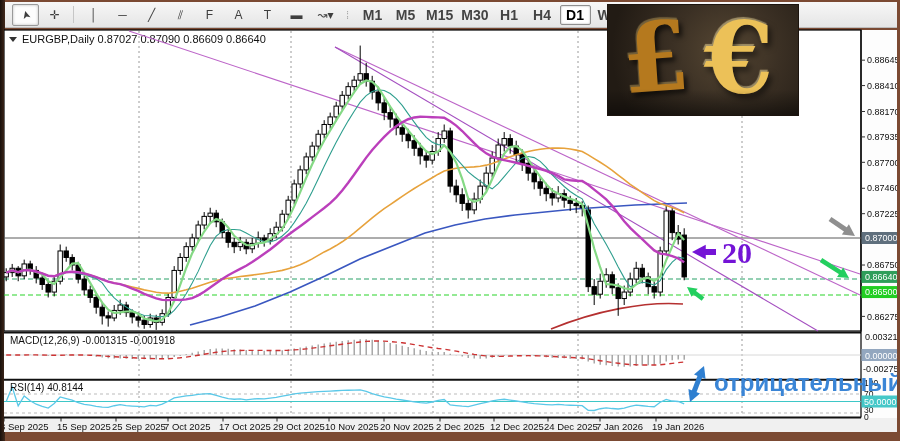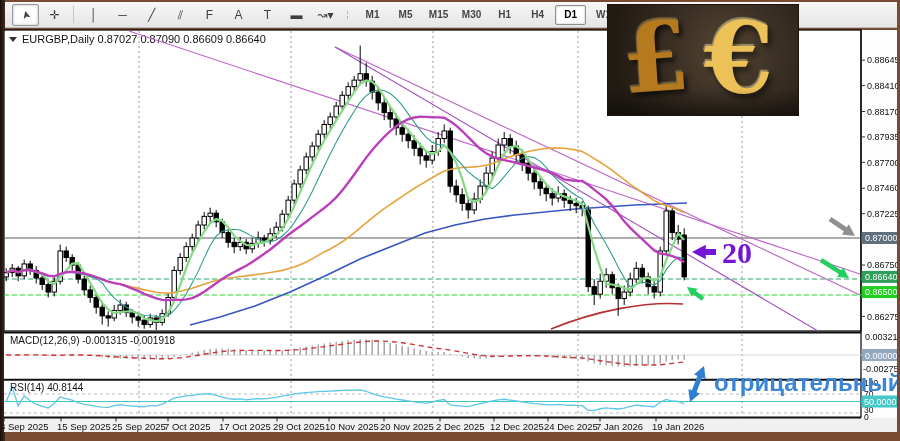--- a/index.html
+++ b/index.html
@@ -9,21 +9,21 @@
              background:linear-gradient(90deg,#180f0a,#42291c);}
   .toolbar{position:absolute;left:5px;top:2px;right:3px;height:26px;
            background:linear-gradient(#f7f7f7,#e5e5e5);border-bottom:1px solid #bdbdbd;
            display:flex;align-items:center;padding-left:6px;box-sizing:border-box;}
   .tool{width:25px;height:20px;line-height:20px;text-align:center;font-size:12px;color:#3e3e3e;
         border:1px solid transparent;border-radius:2px;margin:0 1px;cursor:default;}
   .tool.active{background:#fdfdfd;border-color:#9a9a9a;box-shadow:inset 0 0 3px #bbb;}
   .tool .rot{display:inline-block;transform:rotate(-105deg);font-size:11px;}
   .sep{width:1px;height:17px;border-left:1px solid #c6c6c6;margin:0 4px;}
   .grip{color:#aaa;font-size:11px;margin:0 6px;letter-spacing:1px;}
-  .tf{min-width:25px;height:18px;line-height:18px;text-align:center;font-size:10px;font-weight:700;
+  .tf{min-width:25px;height:18px;line-height:18px;text-align:center;font-size:14px;font-weight:700;
       color:#444;border:1px solid transparent;border-radius:2px;margin:0 1px;padding:0 2px;}
   .tf.active{background:#ffffff;border-color:#8f8f8f;box-shadow:inset 0 0 2px #aaa;color:#000;}
   #chart{position:absolute;left:4px;top:28px;font-family:"Liberation Sans",sans-serif;}
   .badge{position:absolute;left:608px;top:5px;width:190px;height:110px;z-index:40;
          background:radial-gradient(circle at 62% 42%,#564733 0%,#3b3024 40%,#221b14 85%);
          box-shadow:0 0 0 1px #1c140e;}
   .badge .pound{position:absolute;left:14px;top:-4px;font-family:"DejaVu Serif",serif;font-weight:700;
          font-size:96px;color:#b5791e;transform:rotate(-4deg);
          text-shadow:3px 4px 5px rgba(0,0,0,.65),-1px -2px 1px rgba(255,214,120,.35);}
   .badge .euro{position:absolute;left:96px;top:-6px;font-family:"DejaVu Serif",serif;font-weight:700;

